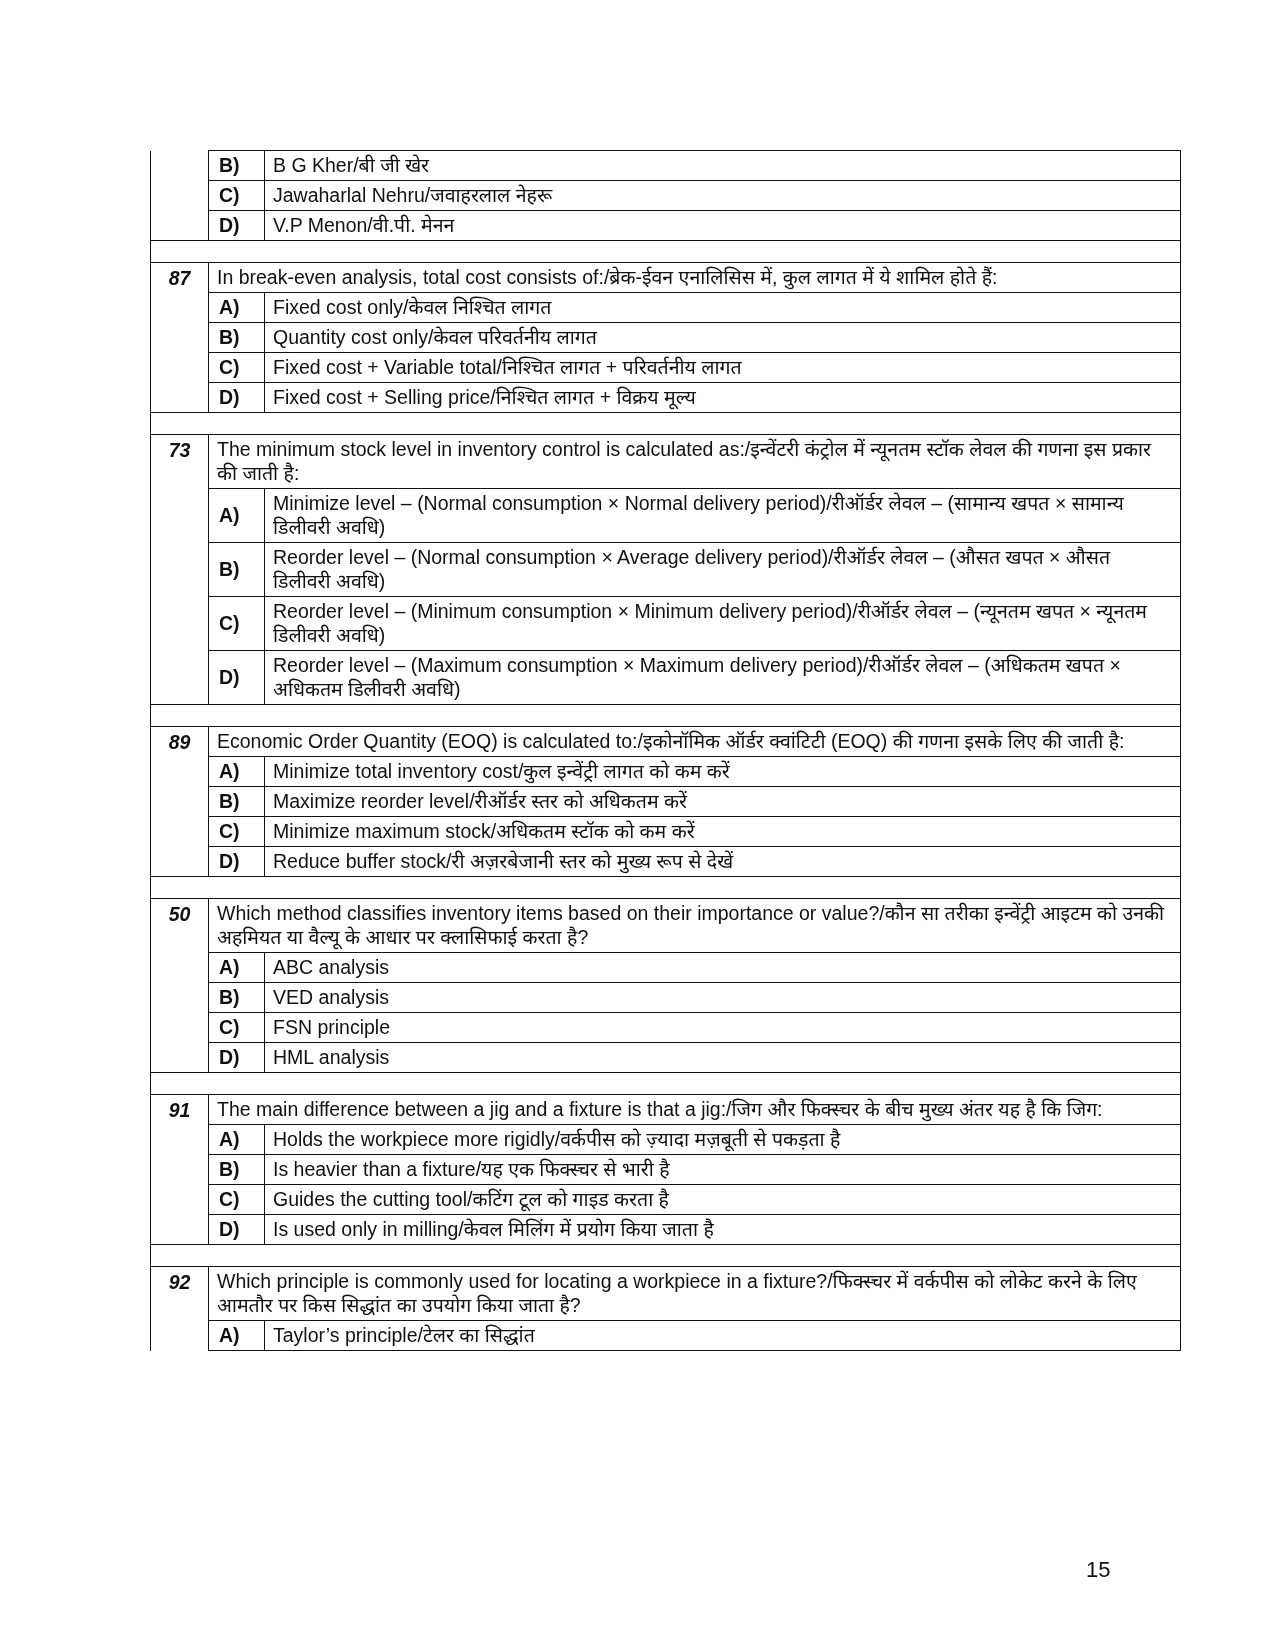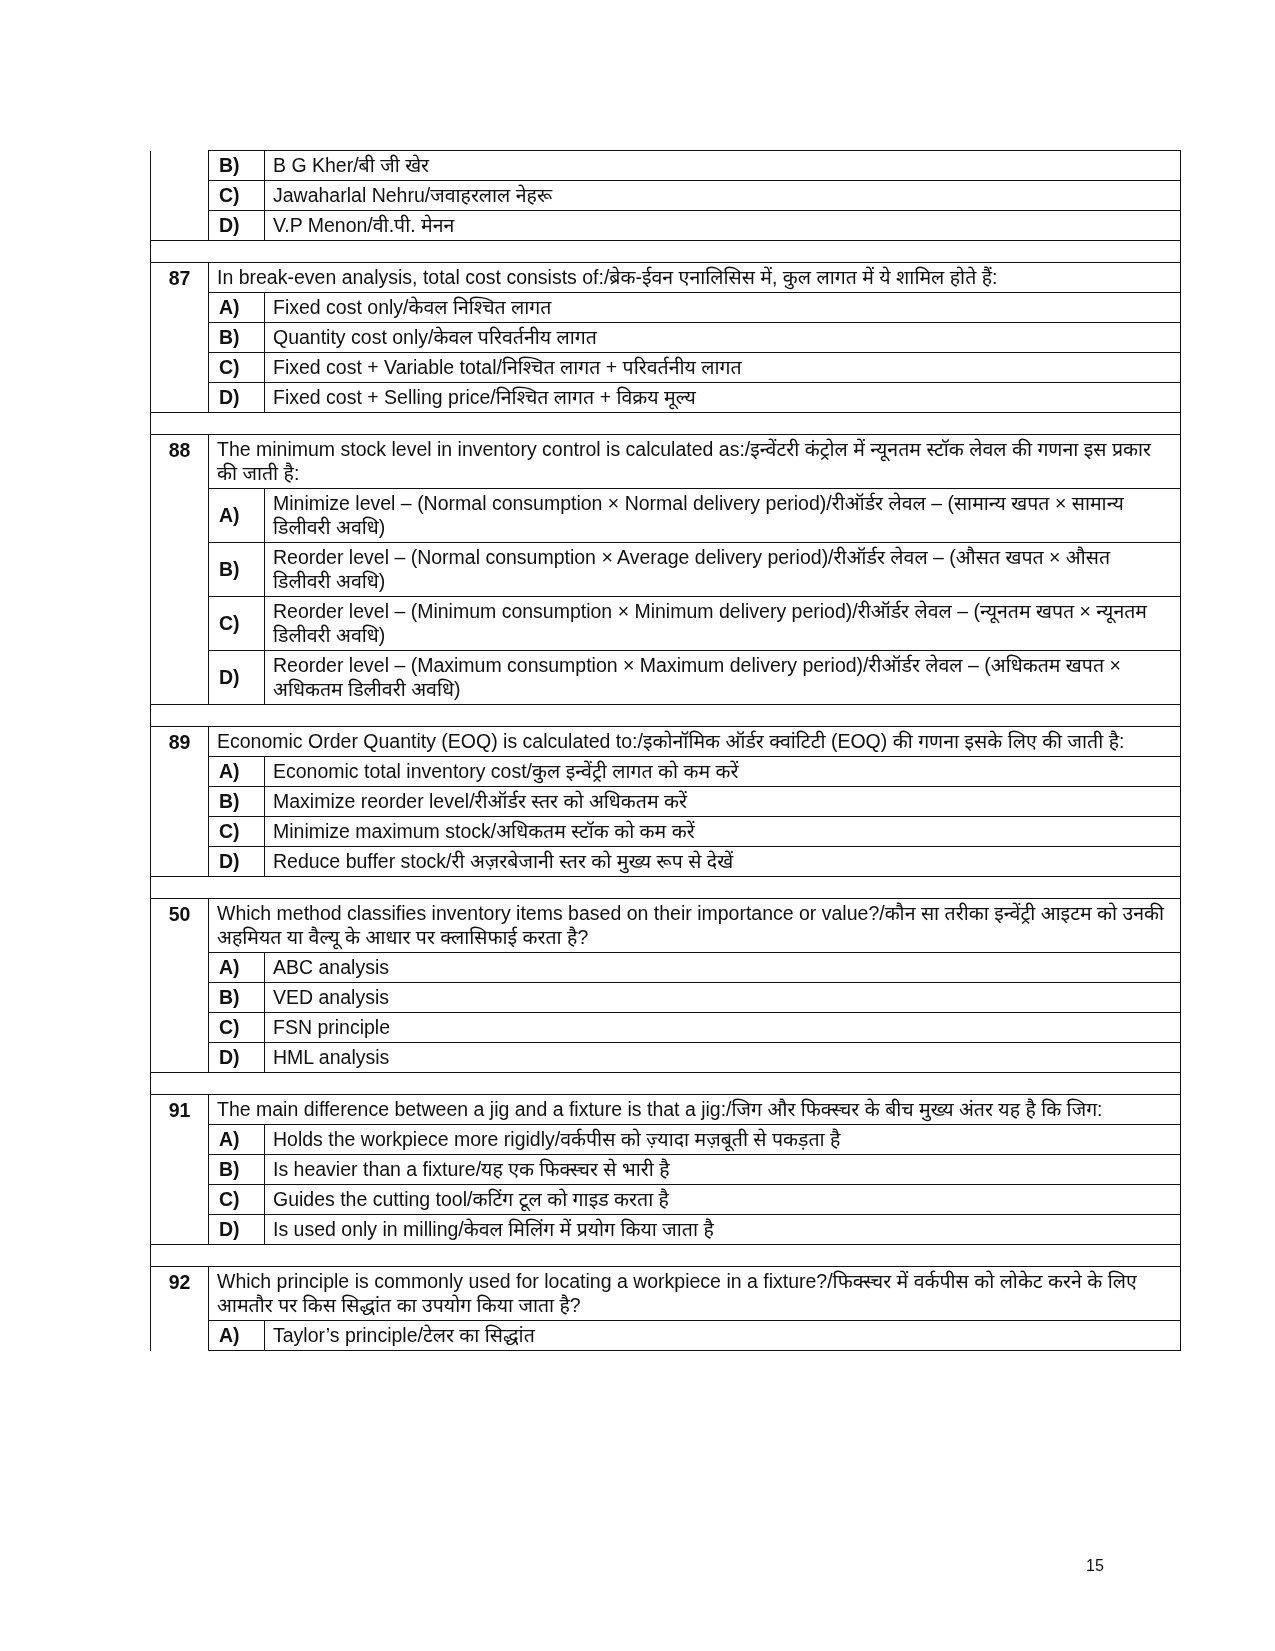--- a/index.html
+++ b/index.html
@@ -10,28 +10,28 @@
   }
   #qtable {
     position: absolute; left: 150px; top: 150px; width: 1031px;
     border-collapse: collapse; table-layout: fixed;
     font-size: 19.5px; line-height: 24px;
   }
   #qtable td { border: 1.5px solid #111; padding: 2px 8px 3px 8px; vertical-align: middle; }
   #qtable col.c-num { width: 58px; }
   #qtable col.c-opt { width: 56px; }
   #qtable td.num { font-weight: bold; text-align: center; vertical-align: top; padding-top: 3px; border-bottom: none; border-top: none; }
-  #qtable tr.qrow td.num { border-top: 1.5px solid #111; }
+  #qtable tr.qrow td.num { border-top: 1.5px solid #111; font-style: italic; }
   #qtable tr.last-opt td.num { border-bottom: 1.5px solid #111; }
   #qtable td.opt { font-weight: bold; text-align: left; padding-left: 10px; }
   #qtable tr.gap td { height: 21px; padding: 0; }
   #qtable tr.cont td.num { border-top: none; }
   .page-number {
     position: absolute; left: 1086px; top: 1557px;
-    font-size: 16px; font-family: "Liberation Sans", sans-serif; color: #111;
+    font-size: 22px; font-family: "Liberation Sans", sans-serif; color: #111;
   }
 </style>
 </head>
 <body>
 
 <table id="qtable">
   <colgroup>
       <col class="c-num">
       <col class="c-opt">
       <col>
@@ -73,21 +73,21 @@
         <td>Fixed cost + Variable total/निश्चित लागत + परिवर्तनीय लागत</td>
       </tr>
       <tr class="orow last-opt">
         <td class="opt">D)</td>
         <td>Fixed cost + Selling price/निश्चित लागत + विक्रय मूल्य</td>
       </tr>
       <tr class="gap">
         <td colspan="3"></td>
       </tr>
       <tr class="qrow">
-        <td class="num" rowspan="5">88</td>
+        <td class="num" rowspan="5">73</td>
         <td colspan="2">The minimum stock level in inventory control is calculated as:/इन्वेंटरी कंट्रोल में न्यूनतम स्टॉक लेवल की गणना इस प्रकार की जाती है:</td>
       </tr>
       <tr class="orow">
         <td class="opt">A)</td>
         <td>Minimize level – (Normal consumption × Normal delivery period)/रीऑर्डर लेवल – (सामान्य खपत × सामान्य डिलीवरी अवधि)</td>
       </tr>
       <tr class="orow">
         <td class="opt">B)</td>
         <td>Reorder level – (Normal consumption × Average delivery period)/रीऑर्डर लेवल – (औसत खपत × औसत डिलीवरी अवधि)</td>
       </tr>
@@ -101,21 +101,21 @@
       </tr>
       <tr class="gap">
         <td colspan="3"></td>
       </tr>
       <tr class="qrow">
         <td class="num" rowspan="5">89</td>
         <td colspan="2">Economic Order Quantity (EOQ) is calculated to:/इकोनॉमिक ऑर्डर क्वांटिटी (EOQ) की गणना इसके लिए की जाती है:</td>
       </tr>
       <tr class="orow">
         <td class="opt">A)</td>
-        <td>Economic total inventory cost/कुल इन्वेंट्री लागत को कम करें</td>
+        <td>Minimize total inventory cost/कुल इन्वेंट्री लागत को कम करें</td>
       </tr>
       <tr class="orow">
         <td class="opt">B)</td>
         <td>Maximize reorder level/रीऑर्डर स्तर को अधिकतम करें</td>
       </tr>
       <tr class="orow">
         <td class="opt">C)</td>
         <td>Minimize maximum stock/अधिकतम स्टॉक को कम करें</td>
       </tr>
       <tr class="orow last-opt">

